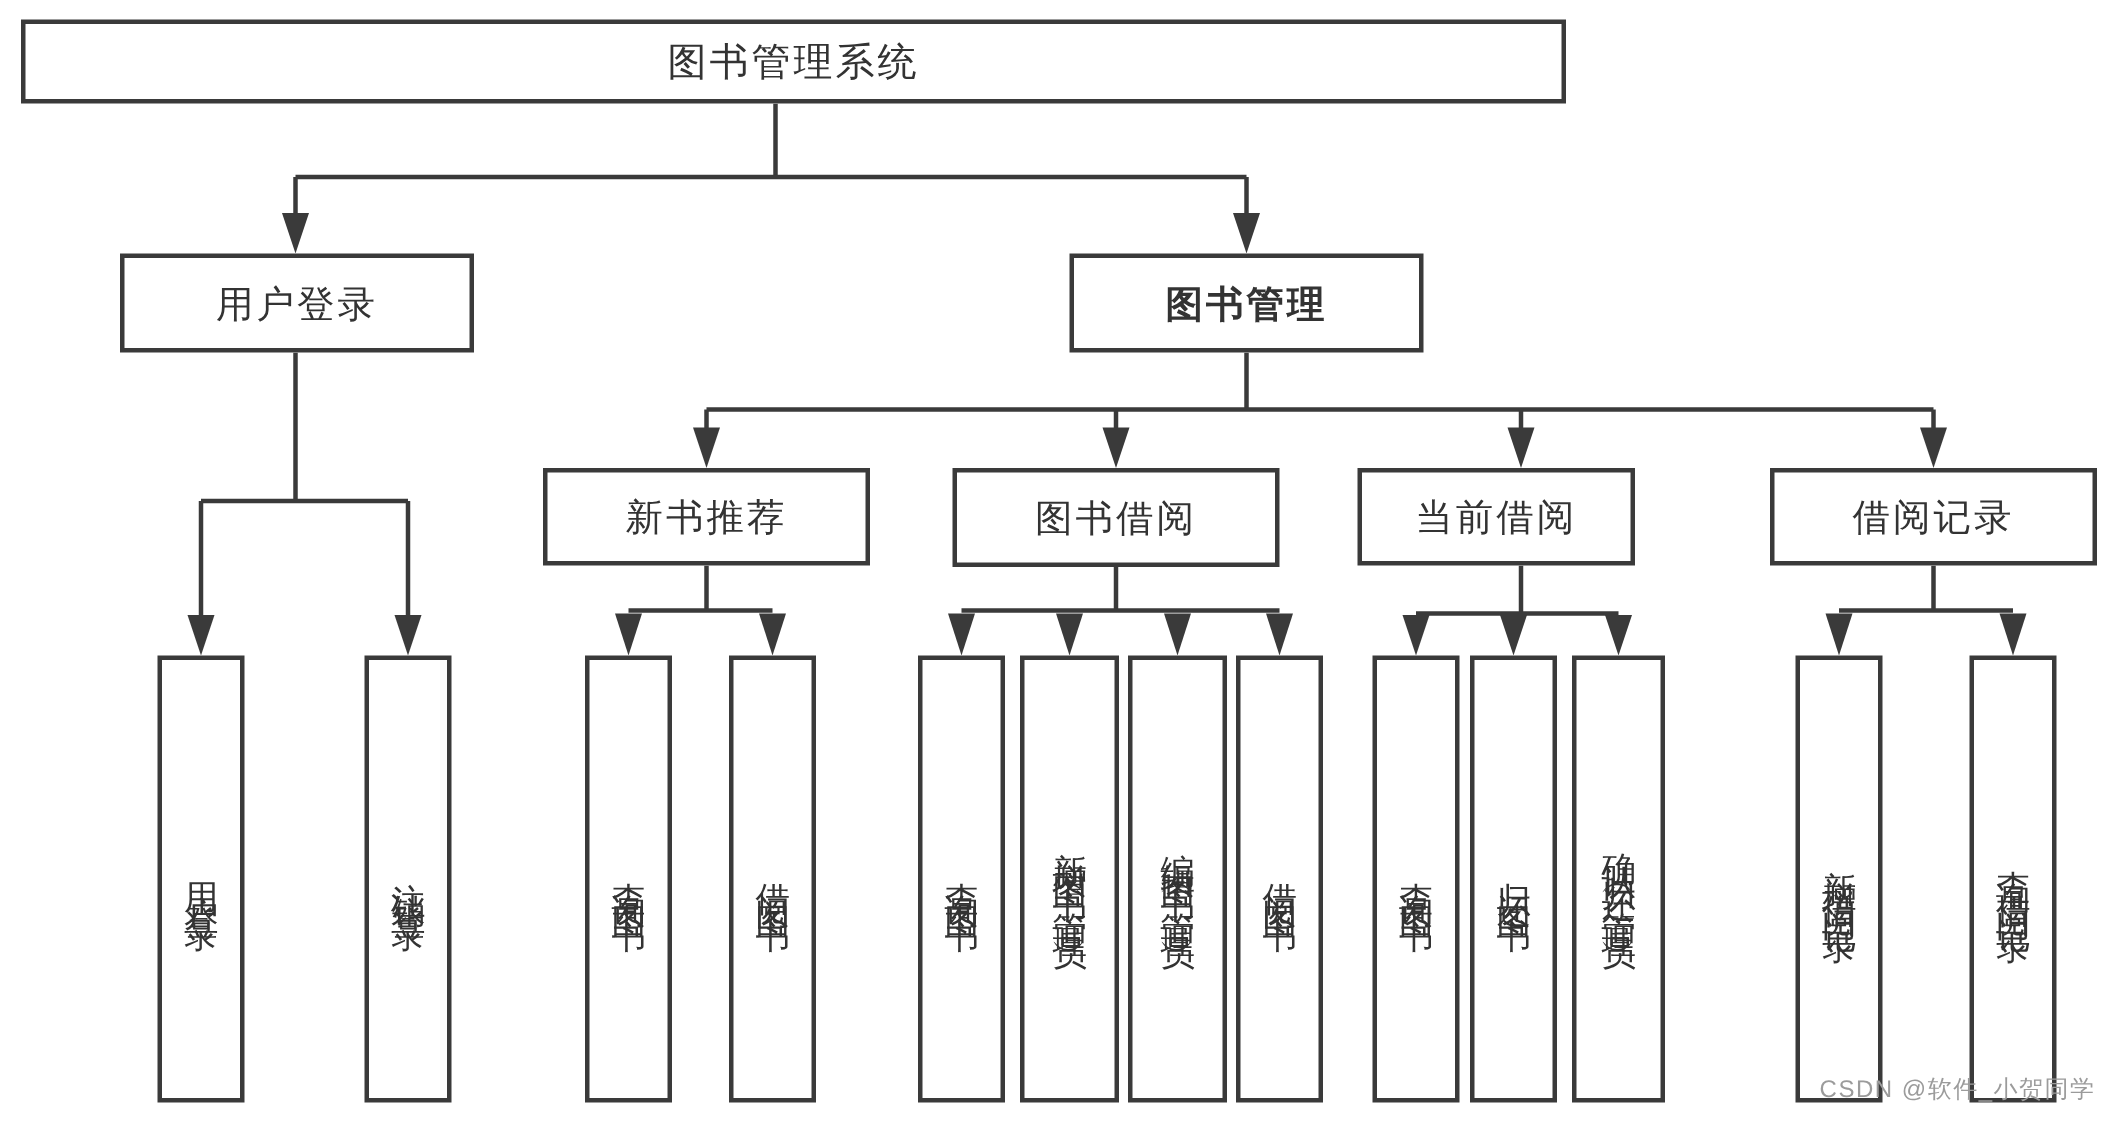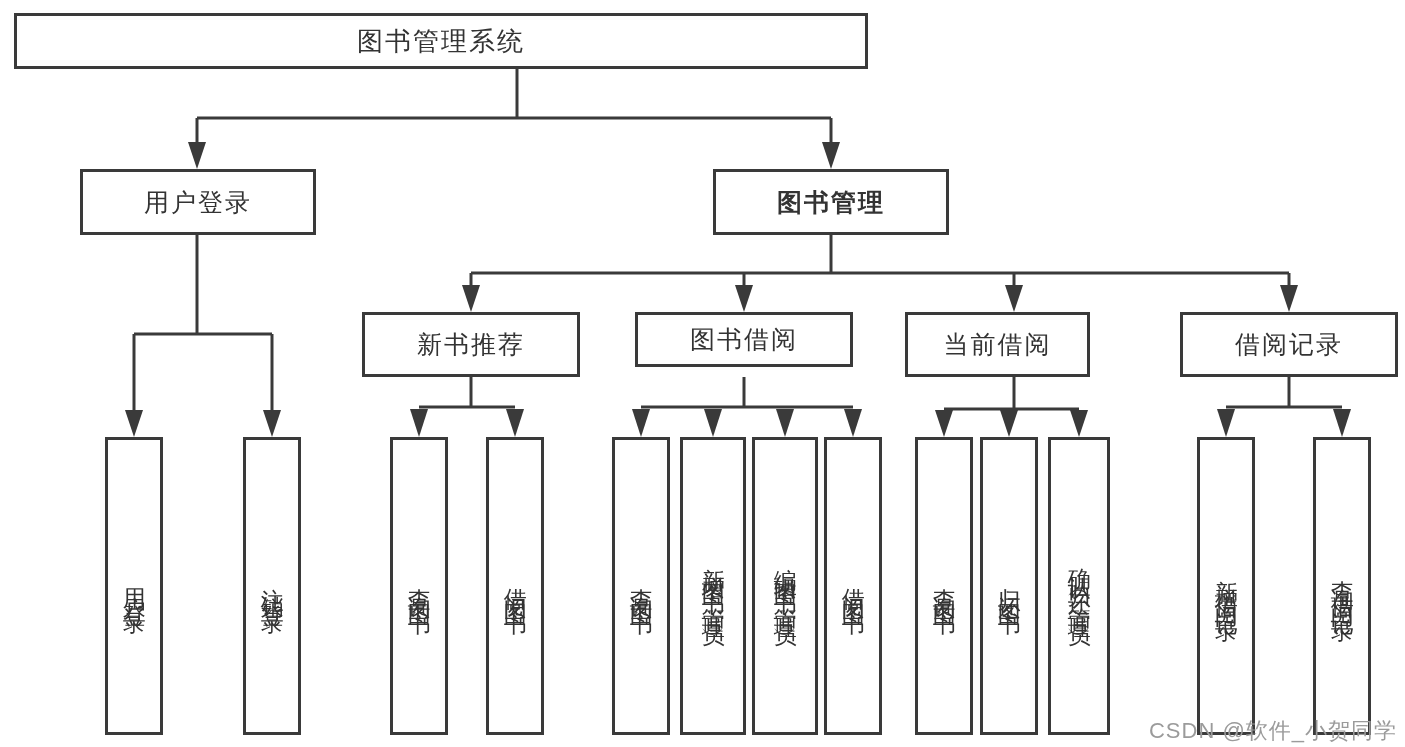--- a/index.html
+++ b/index.html
@@ -27,21 +27,21 @@
     text-orientation:mixed;
     font-size:23px;
     letter-spacing:8px;
     line-height:1.1;
     white-space:nowrap;
   }
   svg.connectors{position:absolute;left:0;top:0;z-index:1;}
   .watermark{
     position:absolute;
     right:8px;top:716px;
-    font-size:22px;
+    font-size:16px;
     color:#9b9b9b;
     letter-spacing:1px;
     z-index:3;
     white-space:nowrap;
   }
 </style>
 </head>
 <body>
 
 <svg class="connectors" width="1405" height="747" viewBox="0 0 1405 747">
@@ -99,35 +99,35 @@
 
     <polygon points="935,410 953,410 944,437"></polygon>
     <polygon points="1000,410 1018,410 1009,437"></polygon>
     <polygon points="1070,410 1088,410 1079,437"></polygon>
 
     <polygon points="1217,409 1235,409 1226,437"></polygon>
     <polygon points="1333,409 1351,409 1342,437"></polygon>
   </g>
 </svg>
 
-<div class="node h-node root-node" style="left:14px;top:13px;width:854px;height:56px;">
+<div class="node h-node root-node" style="left:14px;top:13px;width:1030px;height:56px;">
   <span>图书管理系统</span>
 </div>
 
 <div class="node h-node" style="left:80px;top:169px;width:236px;height:66px;">
   <span>用户登录</span>
 </div>
 <div class="node h-node" style="left:713px;top:169px;width:236px;height:66px;font-weight:bold;">
   <span>图书管理</span>
 </div>
 
 <div class="node h-node" style="left:362px;top:312px;width:218px;height:65px;">
   <span>新书推荐</span>
 </div>
-<div class="node h-node" style="left:635px;top:312px;width:218px;height:55px;">
+<div class="node h-node" style="left:635px;top:312px;width:218px;height:66px;">
   <span>图书借阅</span>
 </div>
 <div class="node h-node" style="left:905px;top:312px;width:185px;height:65px;">
   <span>当前借阅</span>
 </div>
 <div class="node h-node" style="left:1180px;top:312px;width:218px;height:65px;">
   <span>借阅记录</span>
 </div>
 
 <div class="node leaf" style="left:105px;">

